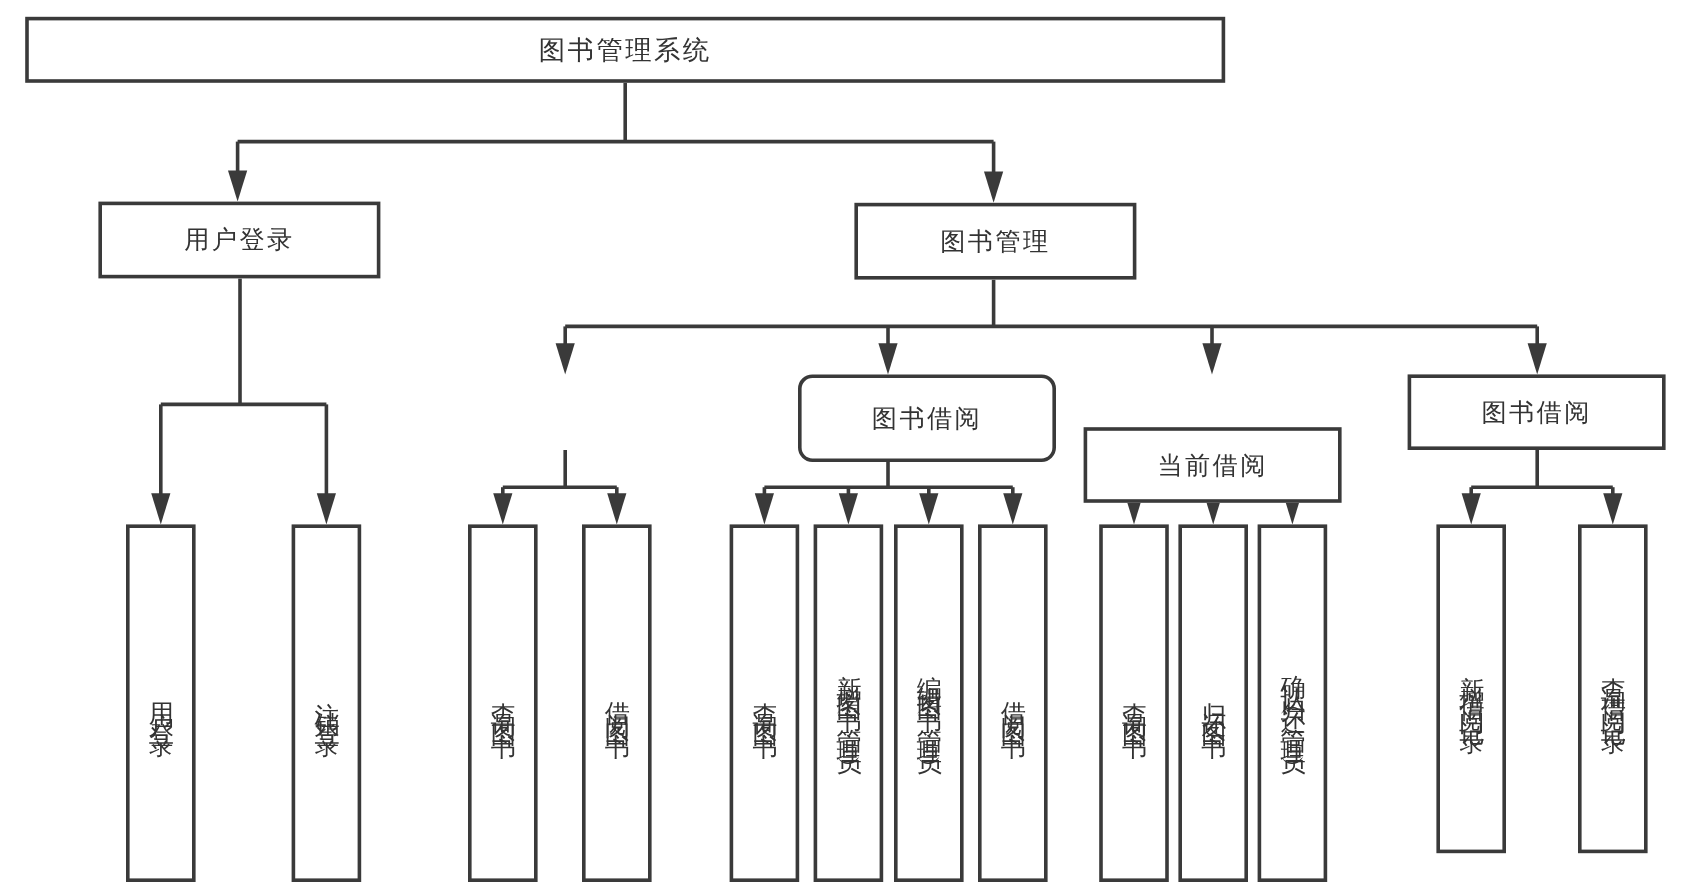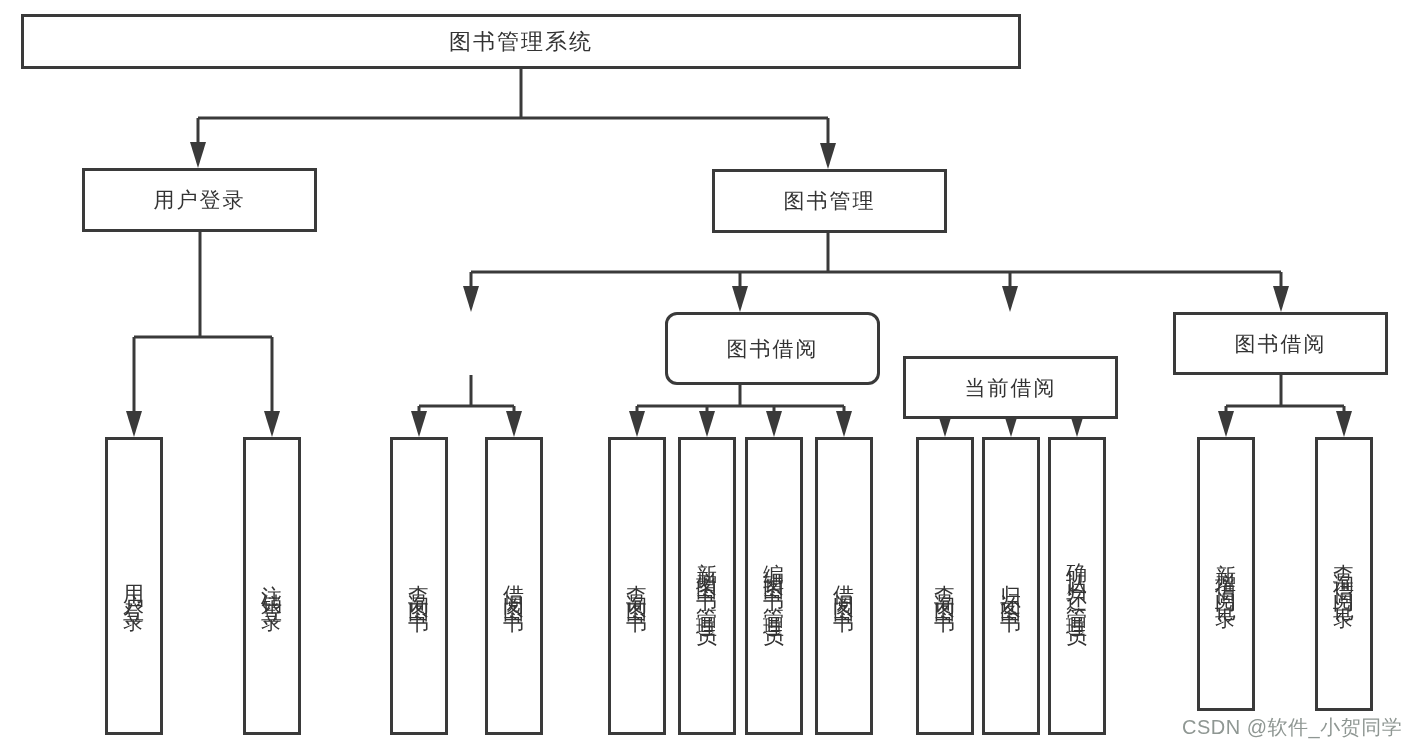--- a/index.html
+++ b/index.html
@@ -193,15 +193,14 @@
     <span>确认归还（管理员）</span>
   </div>
 
   <div class="node v" style="left:1197px; top:437px; width:58px; height:274px;">
     <span>新增借阅记录</span>
   </div>
   <div class="node v" style="left:1315px; top:437px; width:58px; height:274px;">
     <span>查询借阅记录</span>
   </div>
 
-  <div class="watermark">CSDN @软件_小贺同学</div>
 
 </div>
 
 </body></html>

